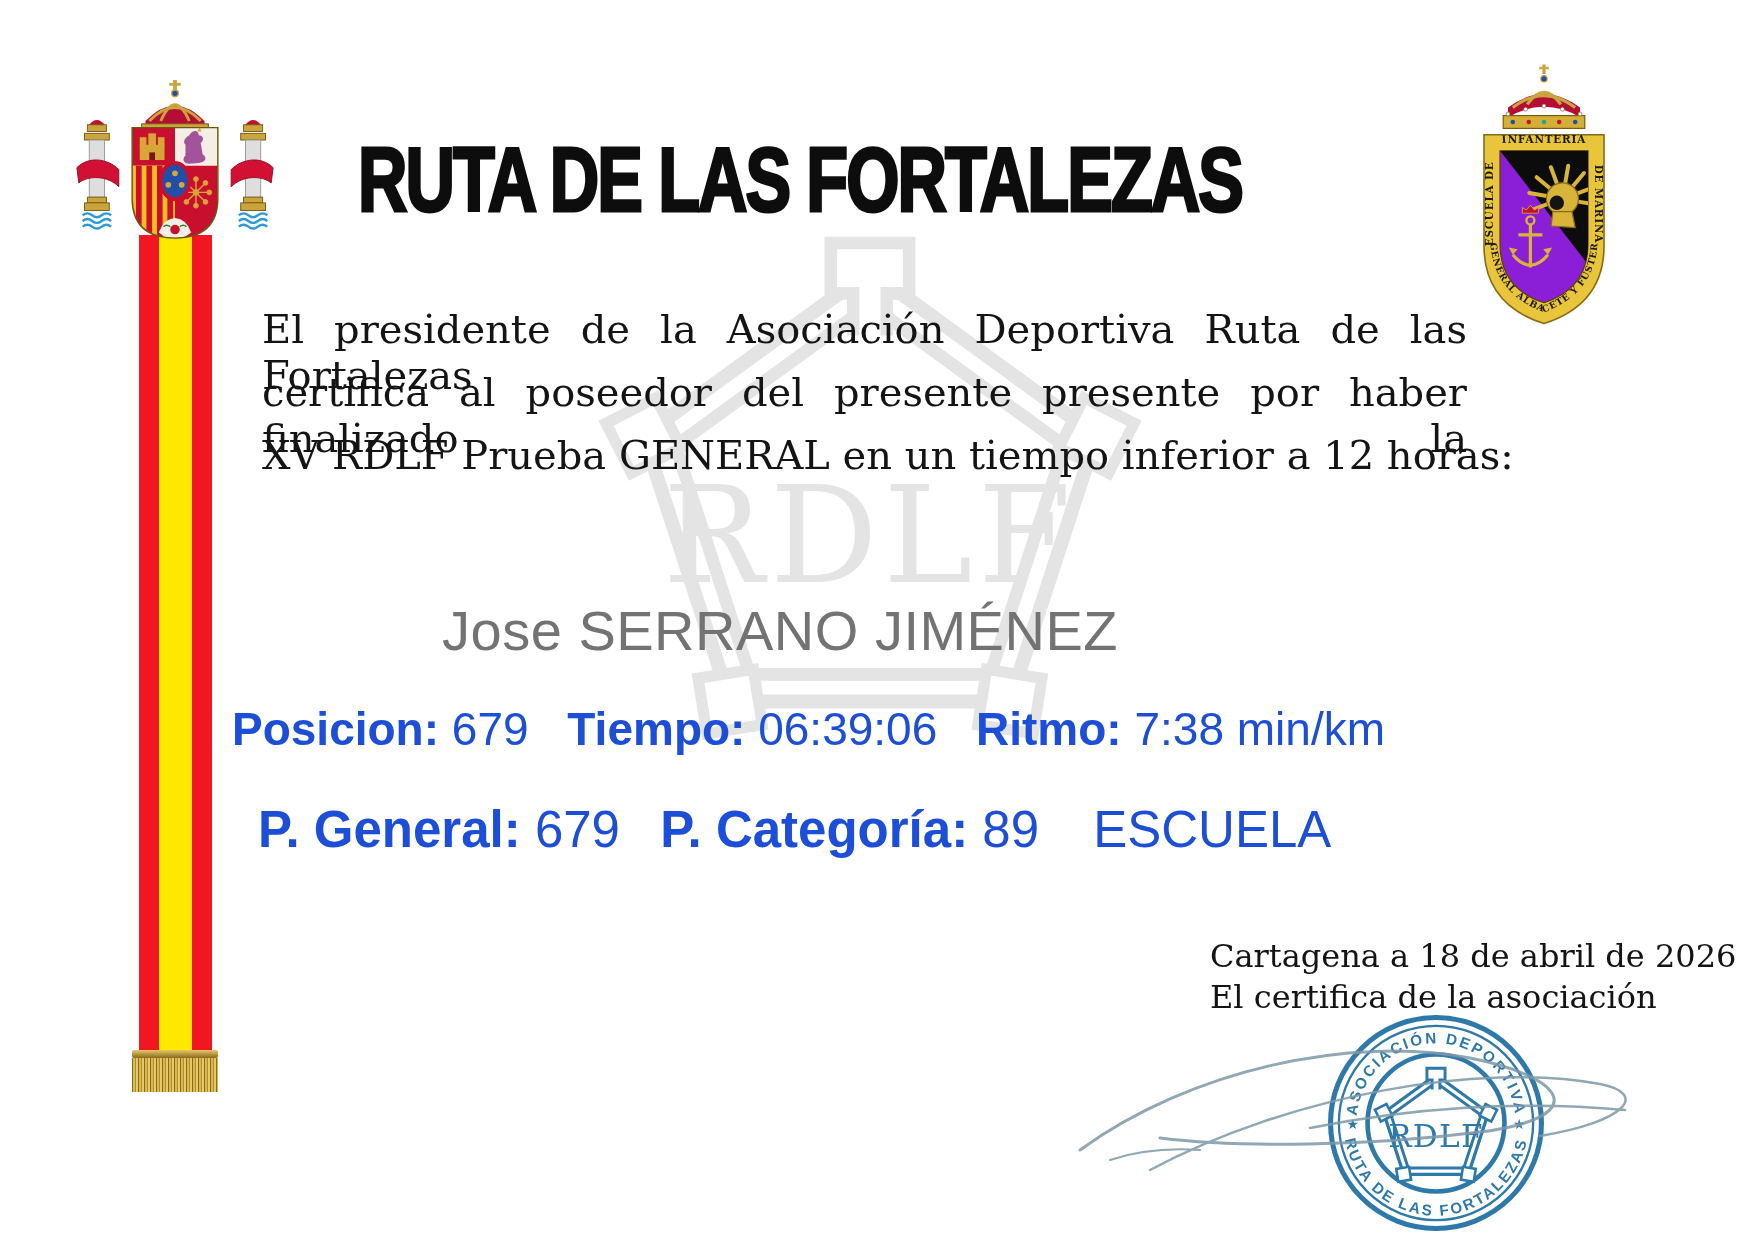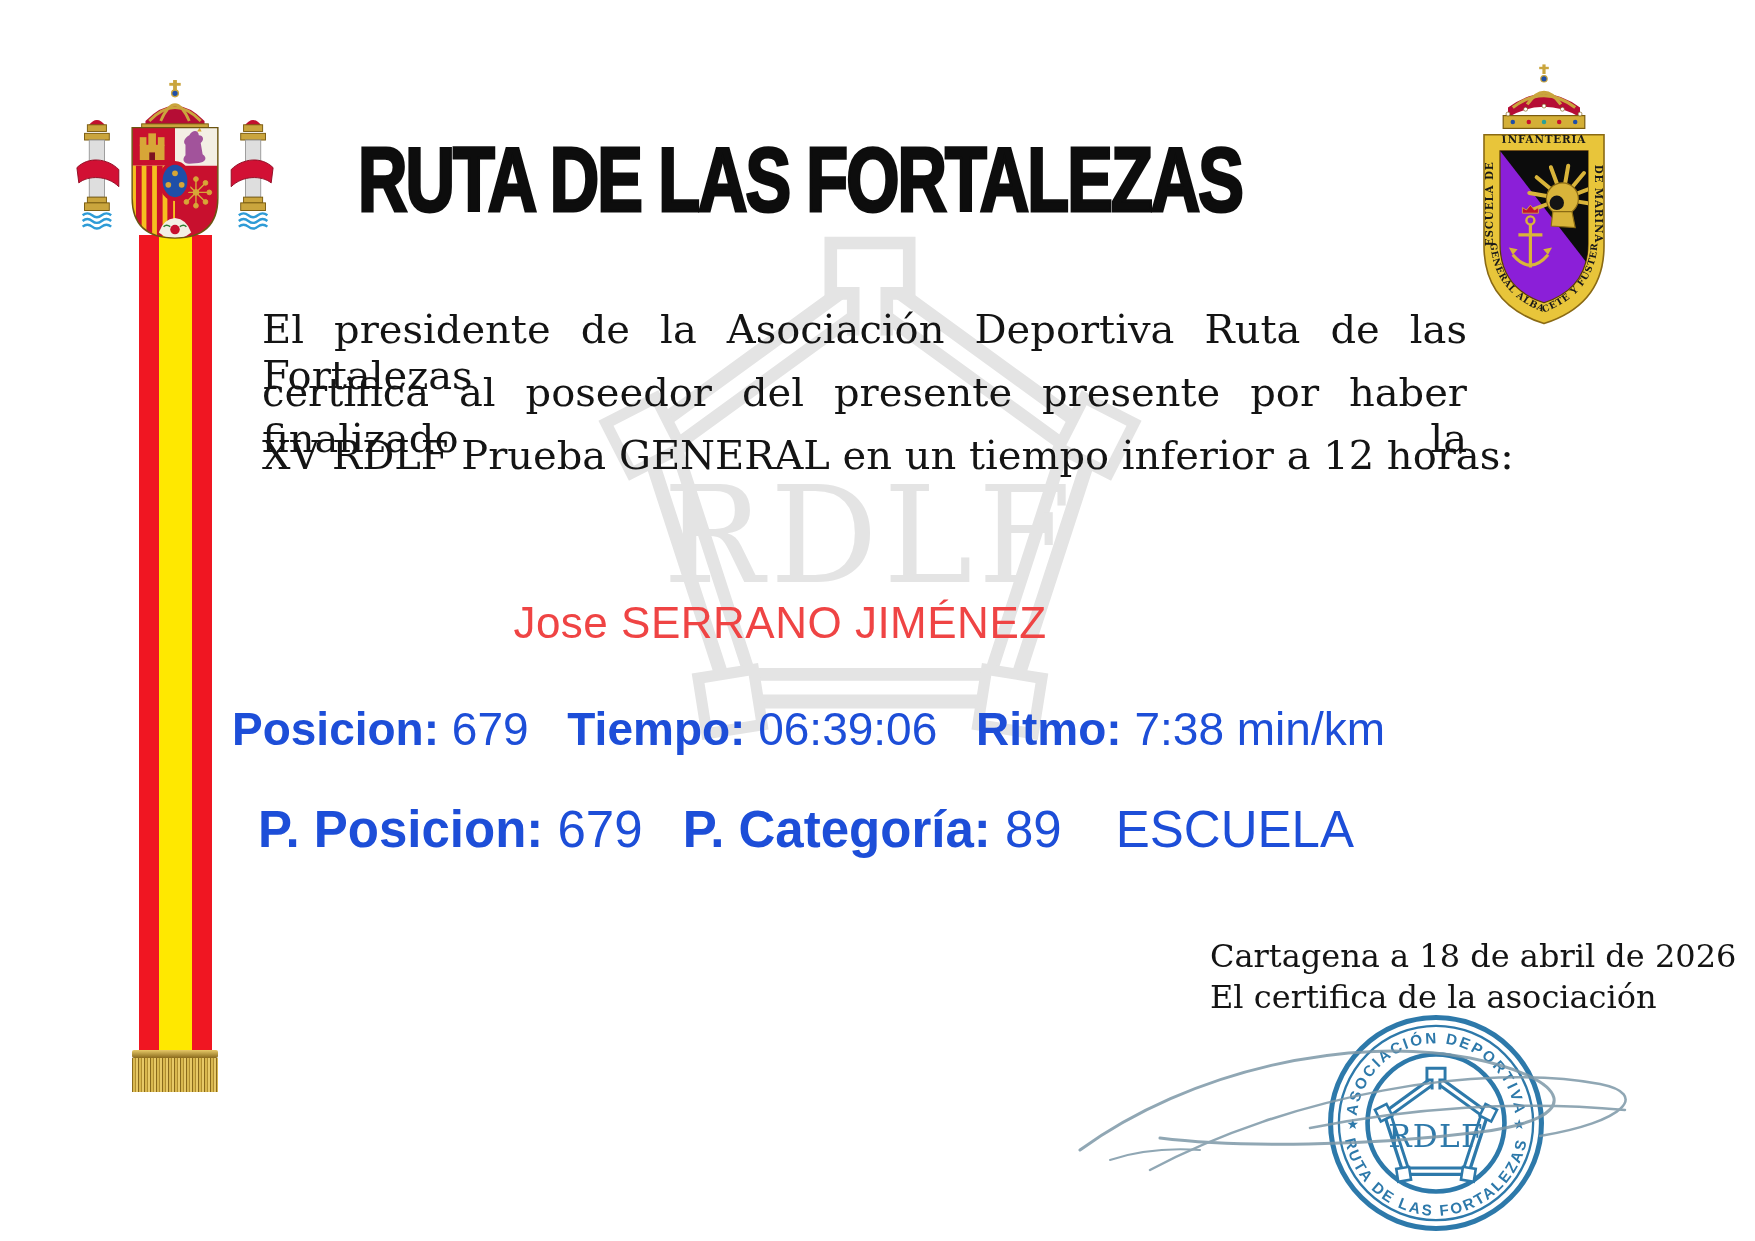--- a/index.html
+++ b/index.html
@@ -18,21 +18,21 @@
     background:repeating-linear-gradient(90deg,#8a6a1c 0 1px,#d9b84f 1px 3px,#b08d2e 3px 4px,#e7c967 4px 6px);}
   
   #title{left:800px;top:128px;transform:translateX(-50%) scale(0.95,1.25);transform-origin:top center;
     font-size:72px;font-weight:bold;letter-spacing:-2px;color:#0d0d0d;white-space:nowrap;z-index:4;
     -webkit-text-stroke:2.5px #0d0d0d;}
   
   .hand{font-family:"DejaVu Serif",serif;}
   .body-line{left:262px;width:1205px;font-size:40px;color:#141414;white-space:nowrap;z-index:4;text-align:center;}
   .body-line.just{white-space:normal;text-align:justify;text-align-last:justify;}
   #bl1{top:306px;} #bl2{top:369px;} #bl3{top:432px;}
-  #recipient{left:180px;top:598px;width:1200px;text-align:center;font-size:44px;color:#ef4444;
+  #recipient{left:180px;top:598px;width:1200px;text-align:center;font-size:56px;color:#737373;
     letter-spacing:0.5px;z-index:4;}
   .stats{white-space:nowrap;z-index:4;color:#1d4ed8;}
   #stats1{left:232px;top:702px;font-size:46px;}
   #stats2{left:258px;top:800px;font-size:51px;}
   .stats b{font-weight:bold;}
   .gap1{display:inline-block;width:26px;} .gap2{display:inline-block;width:40px;}
   #dateblock{left:1210px;top:936px;width:430px;text-align:left;font-size:32px;line-height:41px;
     color:#141414;z-index:4;white-space:nowrap;}
   #stamp{left:1325px;top:1012px;z-index:5;opacity:0.93;}
   #signature{left:1050px;top:1000px;z-index:6;}
@@ -178,21 +178,21 @@
 
 <div id="stats1" class="abs stats">
   <b>Posicion:</b>
   <span>679</span><span class="gap1"></span>
   <b>Tiempo:</b>
   <span>06:39:06</span><span class="gap1"></span>
   <b>Ritmo:</b>
   <span>7:38 min/km</span>
 </div>
 <div id="stats2" class="abs stats">
-  <b>P. Posicion:</b>
+  <b>P. General:</b>
   <span>679</span><span class="gap1"></span>
   <b>P. Categoría:</b>
   <span>89</span><span class="gap2"></span>
   <span>ESCUELA</span>
 </div>
 
 <div id="dateblock" class="abs hand">
   <div>Cartagena a 18 de abril de 2026</div>
   <div>El certifica de la asociación</div>
 </div>

